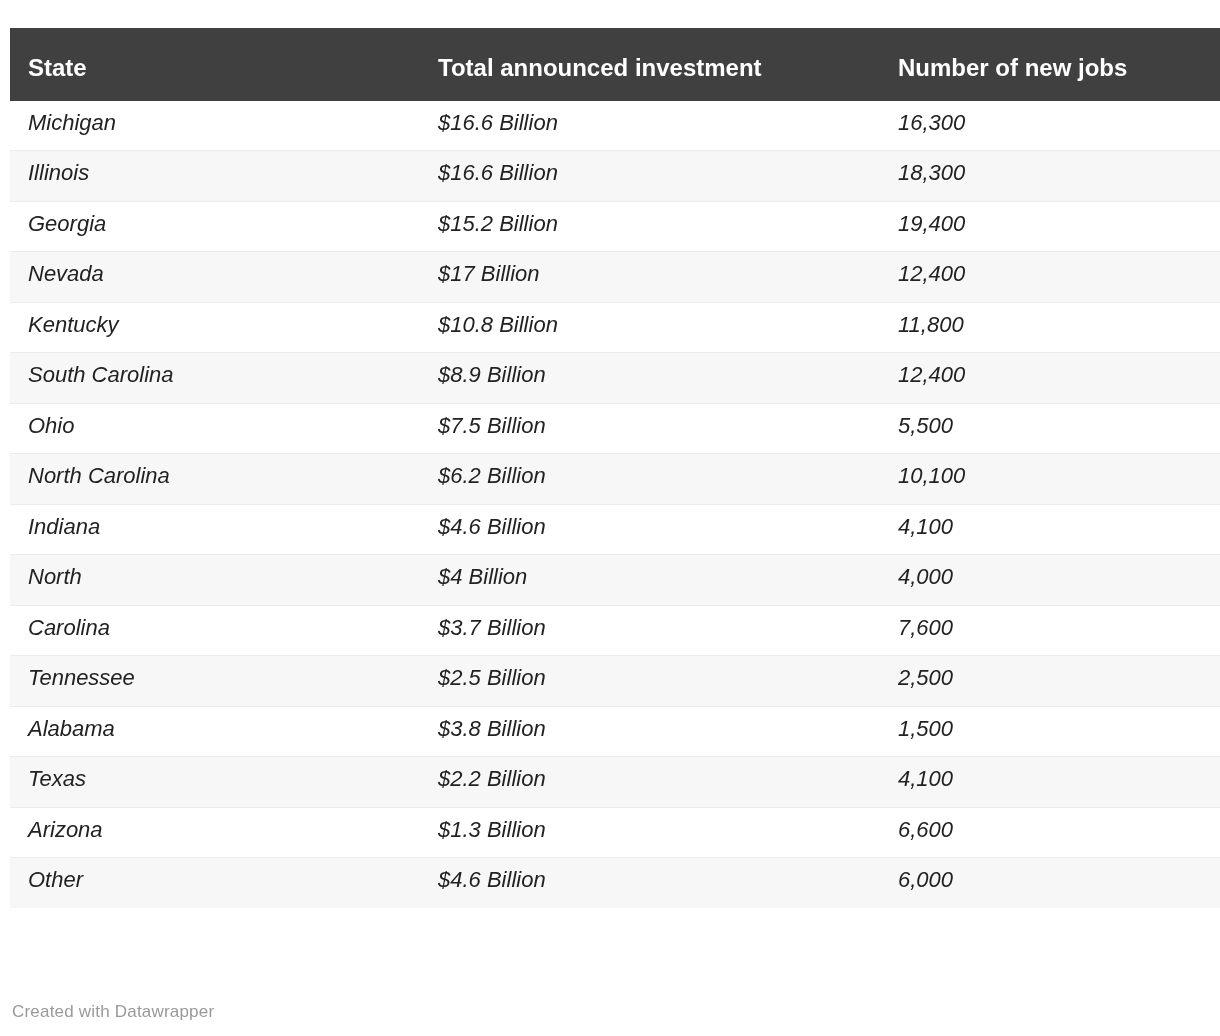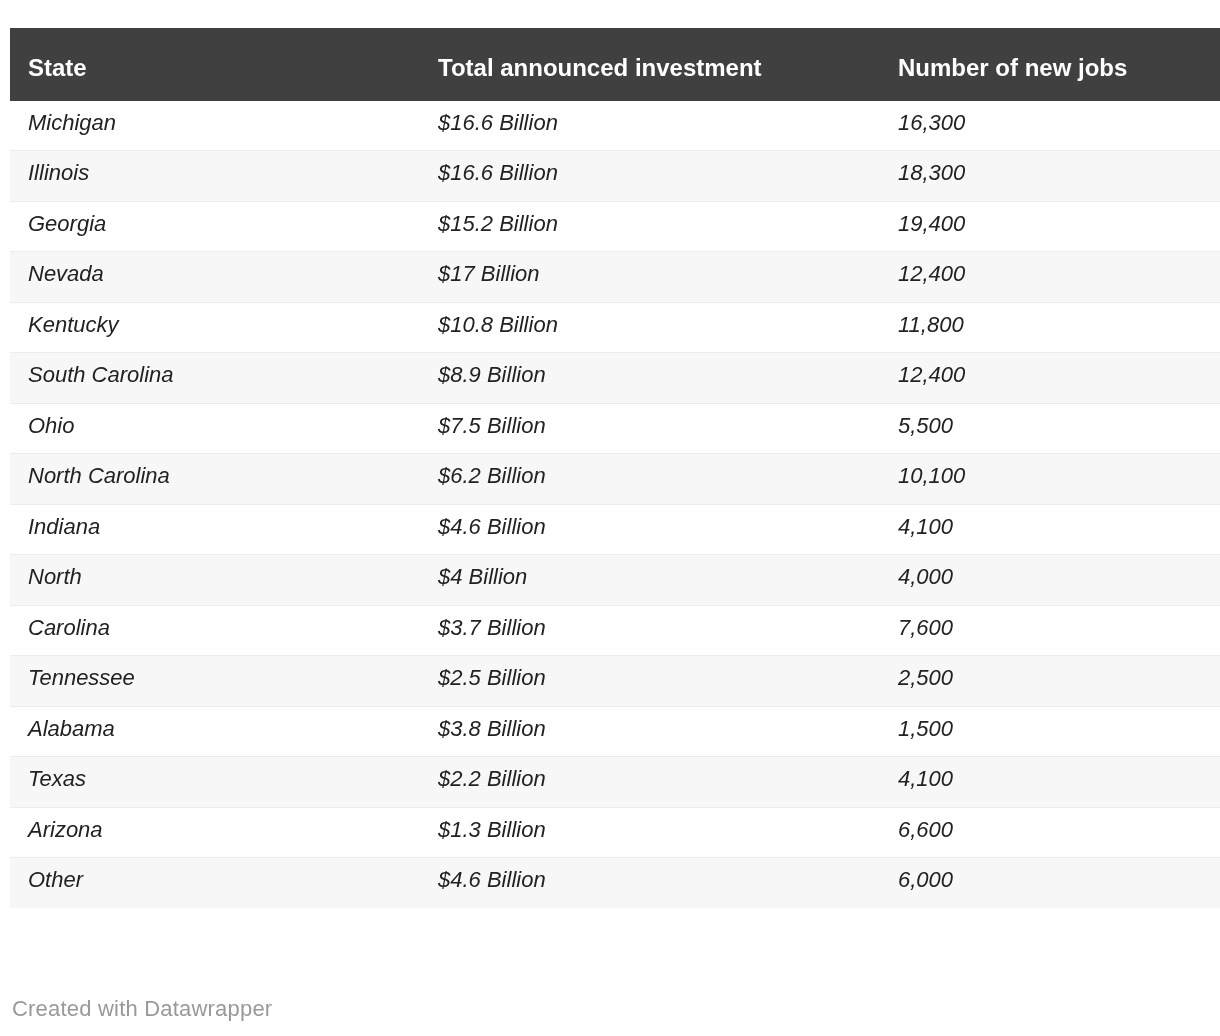--- a/index.html
+++ b/index.html
@@ -50,21 +50,21 @@
   }
   table.dw-table td.col-state { padding-left: 18px; }
   table.dw-table tbody tr:nth-child(even) { background: #f7f7f7; }
   table.dw-table tbody tr:nth-child(odd)  { background: #ffffff; }
   table.dw-table tbody tr:last-child td { border-bottom: none; }
 
   .footer-note {
     position: absolute;
     left: 12px;
     bottom: 14px;
-    font-size: 22px;
+    font-size: 17px;
     color: #999999;
     letter-spacing: 0.2px;
   }
 </style>
 </head>
 <body>
 
 <div id="page">
 
   <table class="dw-table">

